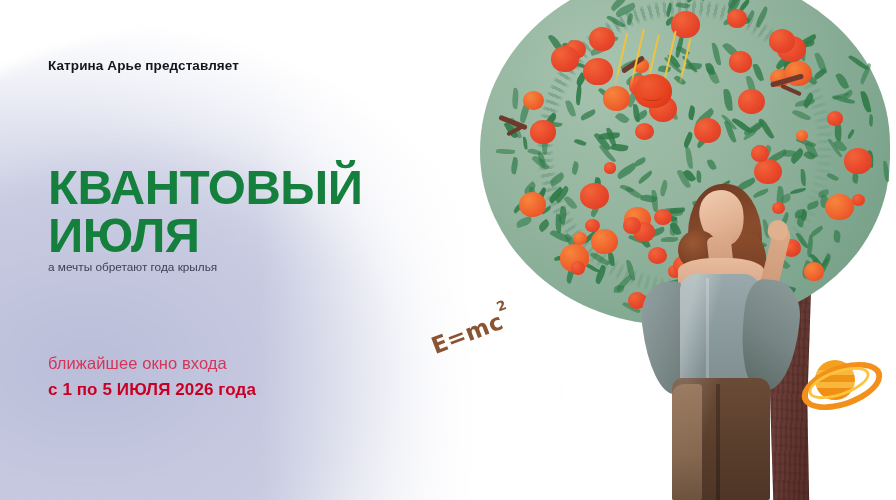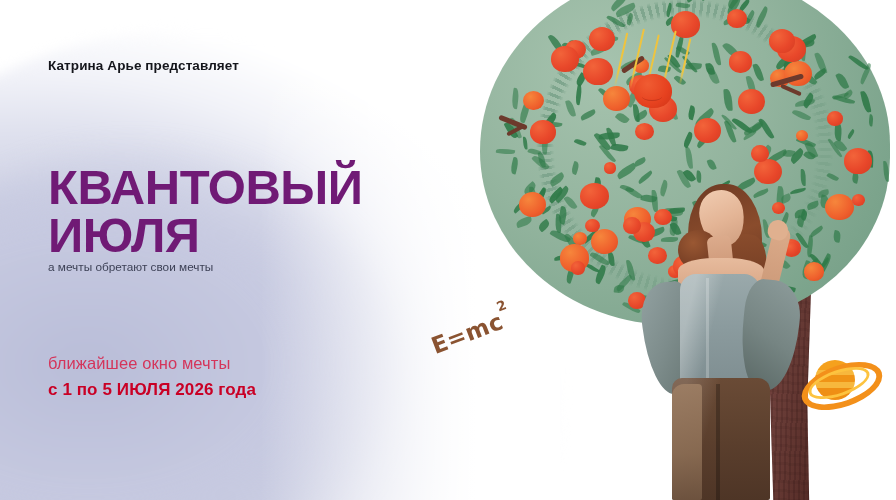--- a/index.html
+++ b/index.html
@@ -76,21 +76,21 @@
     white-space: nowrap;
   }
   .title {
     position: absolute;
     top: 130px;
     left: 0;
     width: 400px;
     font-size: 49px;
     line-height: 0.99;
     font-weight: 700;
-    color: #701a75;
+    color: #15803d;
     letter-spacing: -0.5px;
   }
   .title .line { display: block; }
   .subtitle {
     position: absolute;
     top: 258px;
     left: 0;
     width: 330px;
     font-size: 11.8px;
     line-height: 1.65;
@@ -373,25 +373,25 @@
   <div class="text-col">
 
     <div class="eyebrow">Катрина Арье представляет</div>
 
     <h1 class="title">
       <span class="line">КВАНТОВЫЙ</span>
       <span class="line">ИЮЛЯ</span>
     </h1>
 
     <div class="subtitle">
-      <span class="line">а мечты обретают свои мечты</span>
+      <span class="line">а мечты обретают года крылья</span>
     </div>
 
     <div class="cta">
-      <span class="cta-top">ближайшее окно мечты</span>
+      <span class="cta-top">ближайшее окно входа</span>
       <span class="cta-bottom">с 1 по 5 ИЮЛЯ 2026 года</span>
     </div>
   </div>
 
   <div class="emc">
     <span>E=mc</span><sup>2</sup>
   </div>
 
   <div class="illo">
 

